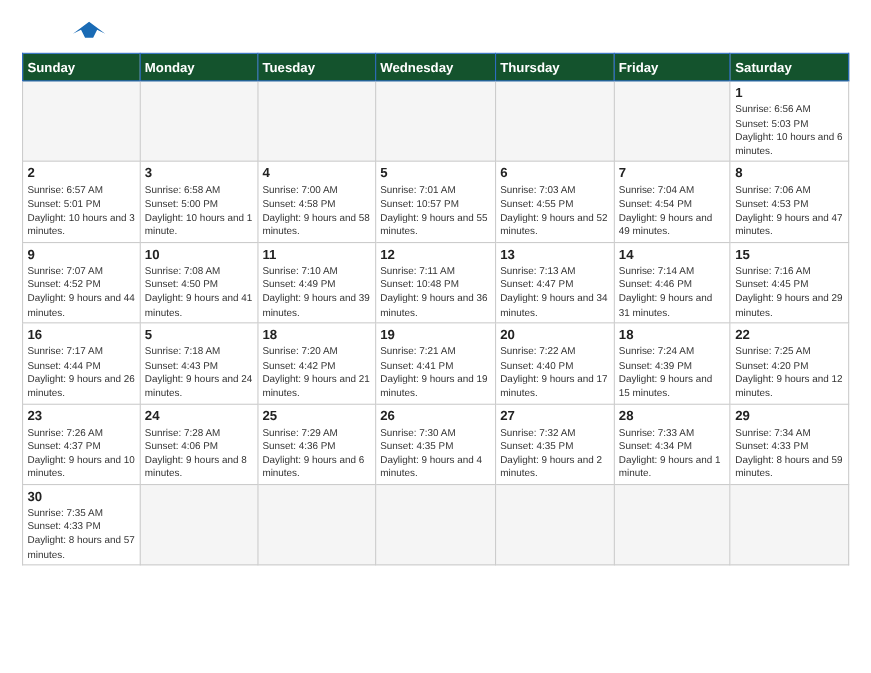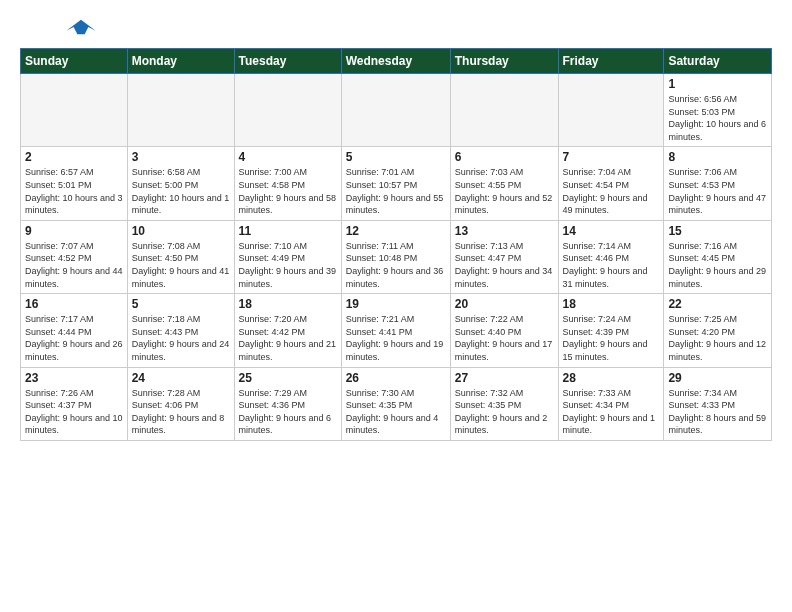--- a/index.html
+++ b/index.html
@@ -337,15 +337,30 @@
 and 1 minute.</div>
           </td>
           <td>
             <span class="day-num">29</span>
             <div class="day-info">Sunrise: 7:34 AM
 Sunset: 4:33 PM
 Daylight: 8 hours
 and 59 minutes.</div>
           </td>
         </tr>
+        <tr>
+          <td>
+            <span class="day-num">30</span>
+            <div class="day-info">Sunrise: 7:35 AM
+Sunset: 4:33 PM
+Daylight: 8 hours
+and 57 minutes.</div>
+          </td>
+          <td class="empty"></td>
+          <td class="empty"></td>
+          <td class="empty"></td>
+          <td class="empty"></td>
+          <td class="empty"></td>
+          <td class="empty"></td>
+        </tr>
       </tbody>
   </table>
 </div>
 
 </body></html>

